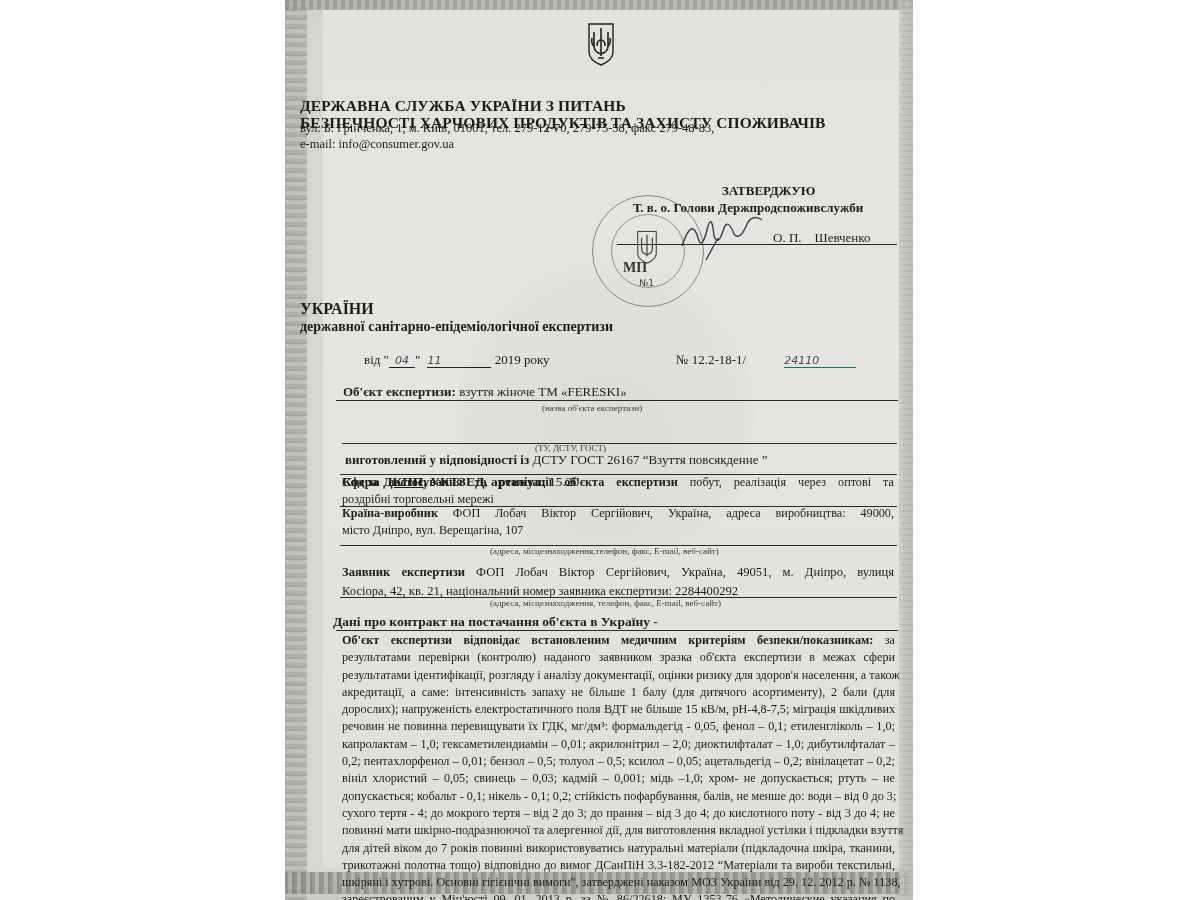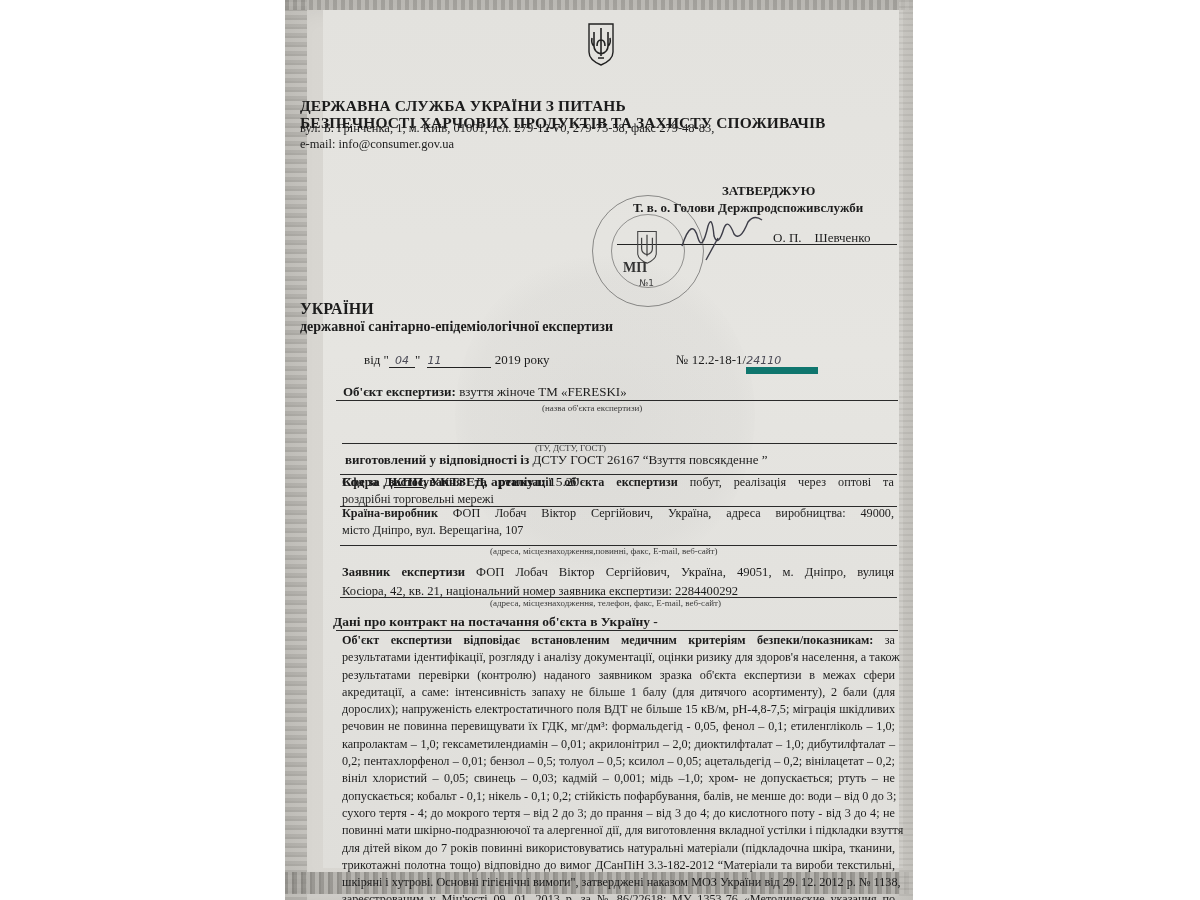--- a/index.html
+++ b/index.html
@@ -109,21 +109,21 @@
 
 <div class="abs center title" style="left:300px;top:300px;width:600px;">УКРАЇНИ</div>
 <div class="abs center subtitle" style="left:300px;top:319px;width:600px;">державної санітарно-епідеміологічної експертизи</div>
 
 <div class="abs line-text" style="left:364px;top:352px;">
   <span>від "</span><span class="hw" style="display:inline-block;width:26px;border-bottom:1px solid #222;text-align:center;">04</span><span>"</span>
   <span class="hw" style="display:inline-block;width:64px;border-bottom:1px solid #222;text-align:left;margin-left:4px;">11</span>
   <span>2019 року</span>
 </div>
 <div class="abs line-text" style="left:676px;top:352px;">
-  <span>№ 12.2-18-1/</span><span class="hw" style="display:inline-block;width:72px;border-bottom:7px solid #0f766e;">24110</span>
+  <span>№ 12.2-18-1/</span><span class="hw" style="display:inline-block;width:72px;border-bottom:1px solid #0f766e;margin-left:38px;">24110</span>
 </div>
 
 <div class="abs line-text" style="left:343px;top:384px;">
   <span class="b">Об'єкт експертизи:</span><span> взуття жіноче ТМ «FERESKI»</span>
 </div>
 <div class="rule" style="left:336px;top:400px;width:562px;"></div>
 <div class="abs caption" style="left:542px;top:403px;">(назва об'єкта експертизи)</div>
 
 <div class="abs line-text" style="left:345px;top:427px;margin-top:25px;">
   <span class="b">виготовлений у відповідності із</span><span>  ДСТУ ГОСТ 26167 “Взуття повсякденне ”</span>
@@ -140,36 +140,36 @@
   <span class="para-line"><span class="b">Сфера застосування та реалізації об'єкта експертизи</span><span> побут, реалізація через оптові та</span></span>
   <span style="display:block;white-space:nowrap;">роздрібні торговельні мережі</span>
 </div>
 <div class="rule" style="left:340px;top:506px;width:557px;"></div>
 
 <div class="abs para" style="left:342px;top:505px;width:552px;">
   <span class="para-line"><span class="b">Країна-виробник</span><span> ФОП Лобач Віктор Сергійович, Україна, адреса виробництва: 49000,</span></span>
   <span style="display:block;white-space:nowrap;">місто  Дніпро, вул. Верещагіна, 107</span>
 </div>
 <div class="rule" style="left:340px;top:545px;width:557px;"></div>
-<div class="abs caption" style="left:490px;top:546px;">(адреса, місцезнаходження,повинні, факс, E-mail, веб-сайт)</div>
+<div class="abs caption" style="left:490px;top:546px;">(адреса, місцезнаходження,телефон, факс, E-mail, веб-сайт)</div>
 
 <div class="abs para" style="left:342px;top:563px;width:552px;line-height:19px;font-size:12.6px;">
   <span class="para-line"><span class="b">Заявник експертизи</span><span> ФОП Лобач Віктор Сергійович, Україна,   49051, м. Дніпро, вулиця</span></span>
   <span style="display:block;white-space:nowrap;">Косіора, 42, кв. 21, національний номер заявника експертизи: 2284400292</span>
 </div>
 <div class="rule" style="left:340px;top:597px;width:557px;"></div>
 <div class="abs caption" style="left:490px;top:598px;">(адреса, місцезнаходження, телефон, факс, E-mail, веб-сайт)</div>
 
 <div class="abs line-text b" style="left:333px;top:614px;font-size:13.5px;">Дані про контракт на постачання об'єкта в Україну -</div>
 <div class="rule" style="left:336px;top:630px;width:562px;"></div>
 
 <div class="abs para" style="left:342px;top:632px;width:553px;">
   <span class="para-line"><span class="b">Об'єкт експертизи відповідає встановленим медичним критеріям безпеки/показникам:</span><span> за</span></span>
+  <span class="para-line">результатами перевірки (контролю) наданого заявником зразка об'єкта експертизи в межах сфери</span>
   <span class="para-line">результатами  ідентифікації, розгляду і аналізу документації, оцінки ризику для здоров'я населення, а також</span>
-  <span class="para-line">результатами перевірки (контролю) наданого заявником зразка об'єкта експертизи в межах сфери</span>
   <span class="para-line">акредитації,  а саме: інтенсивність запаху не  більше 1 балу (для дитячого асортименту), 2 бали (для</span>
   <span class="para-line">дорослих); напруженість електростатичного поля ВДТ не більше 15 кВ/м,  pH-4,8-7,5; міграція шкідливих</span>
   <span class="para-line">речовин не повинна перевищувати їх ГДК, мг/дм³: формальдегід  - 0,05, фенол – 0,1; етиленгліколь – 1,0;</span>
   <span class="para-line">капролактам – 1,0; гексаметилендиамін – 0,01; акрилонітрил – 2,0; диоктилфталат – 1,0; дибутилфталат –</span>
   <span class="para-line">0,2; пентахлорфенол – 0,01; бензол – 0,5; толуол – 0,5; ксилол – 0,05; ацетальдегід – 0,2; вінілацетат – 0,2;</span>
   <span class="para-line">вініл хлористий – 0,05;    свинець – 0,03; кадмій – 0,001; мідь –1,0; хром- не допускається; ртуть – не</span>
   <span class="para-line">допускається; кобальт - 0,1; нікель - 0,1;  0,2; стійкість пофарбування, балів, не менше до: води – від 0 до 3;</span>
   <span class="para-line">сухого тертя - 4; до мокрого тертя – від 2 до 3; до прання – від 3 до 4; до кислотного поту - від 3 до 4;  не</span>
   <span class="para-line">повинні мати шкірно-подразнюючої та алергенної дії, для виготовлення вкладної устілки і підкладки взуття</span>
   <span class="para-line">для дітей віком до 7 років повинні використовуватись натуральні матеріали (підкладочна шкіра, тканини,</span>

